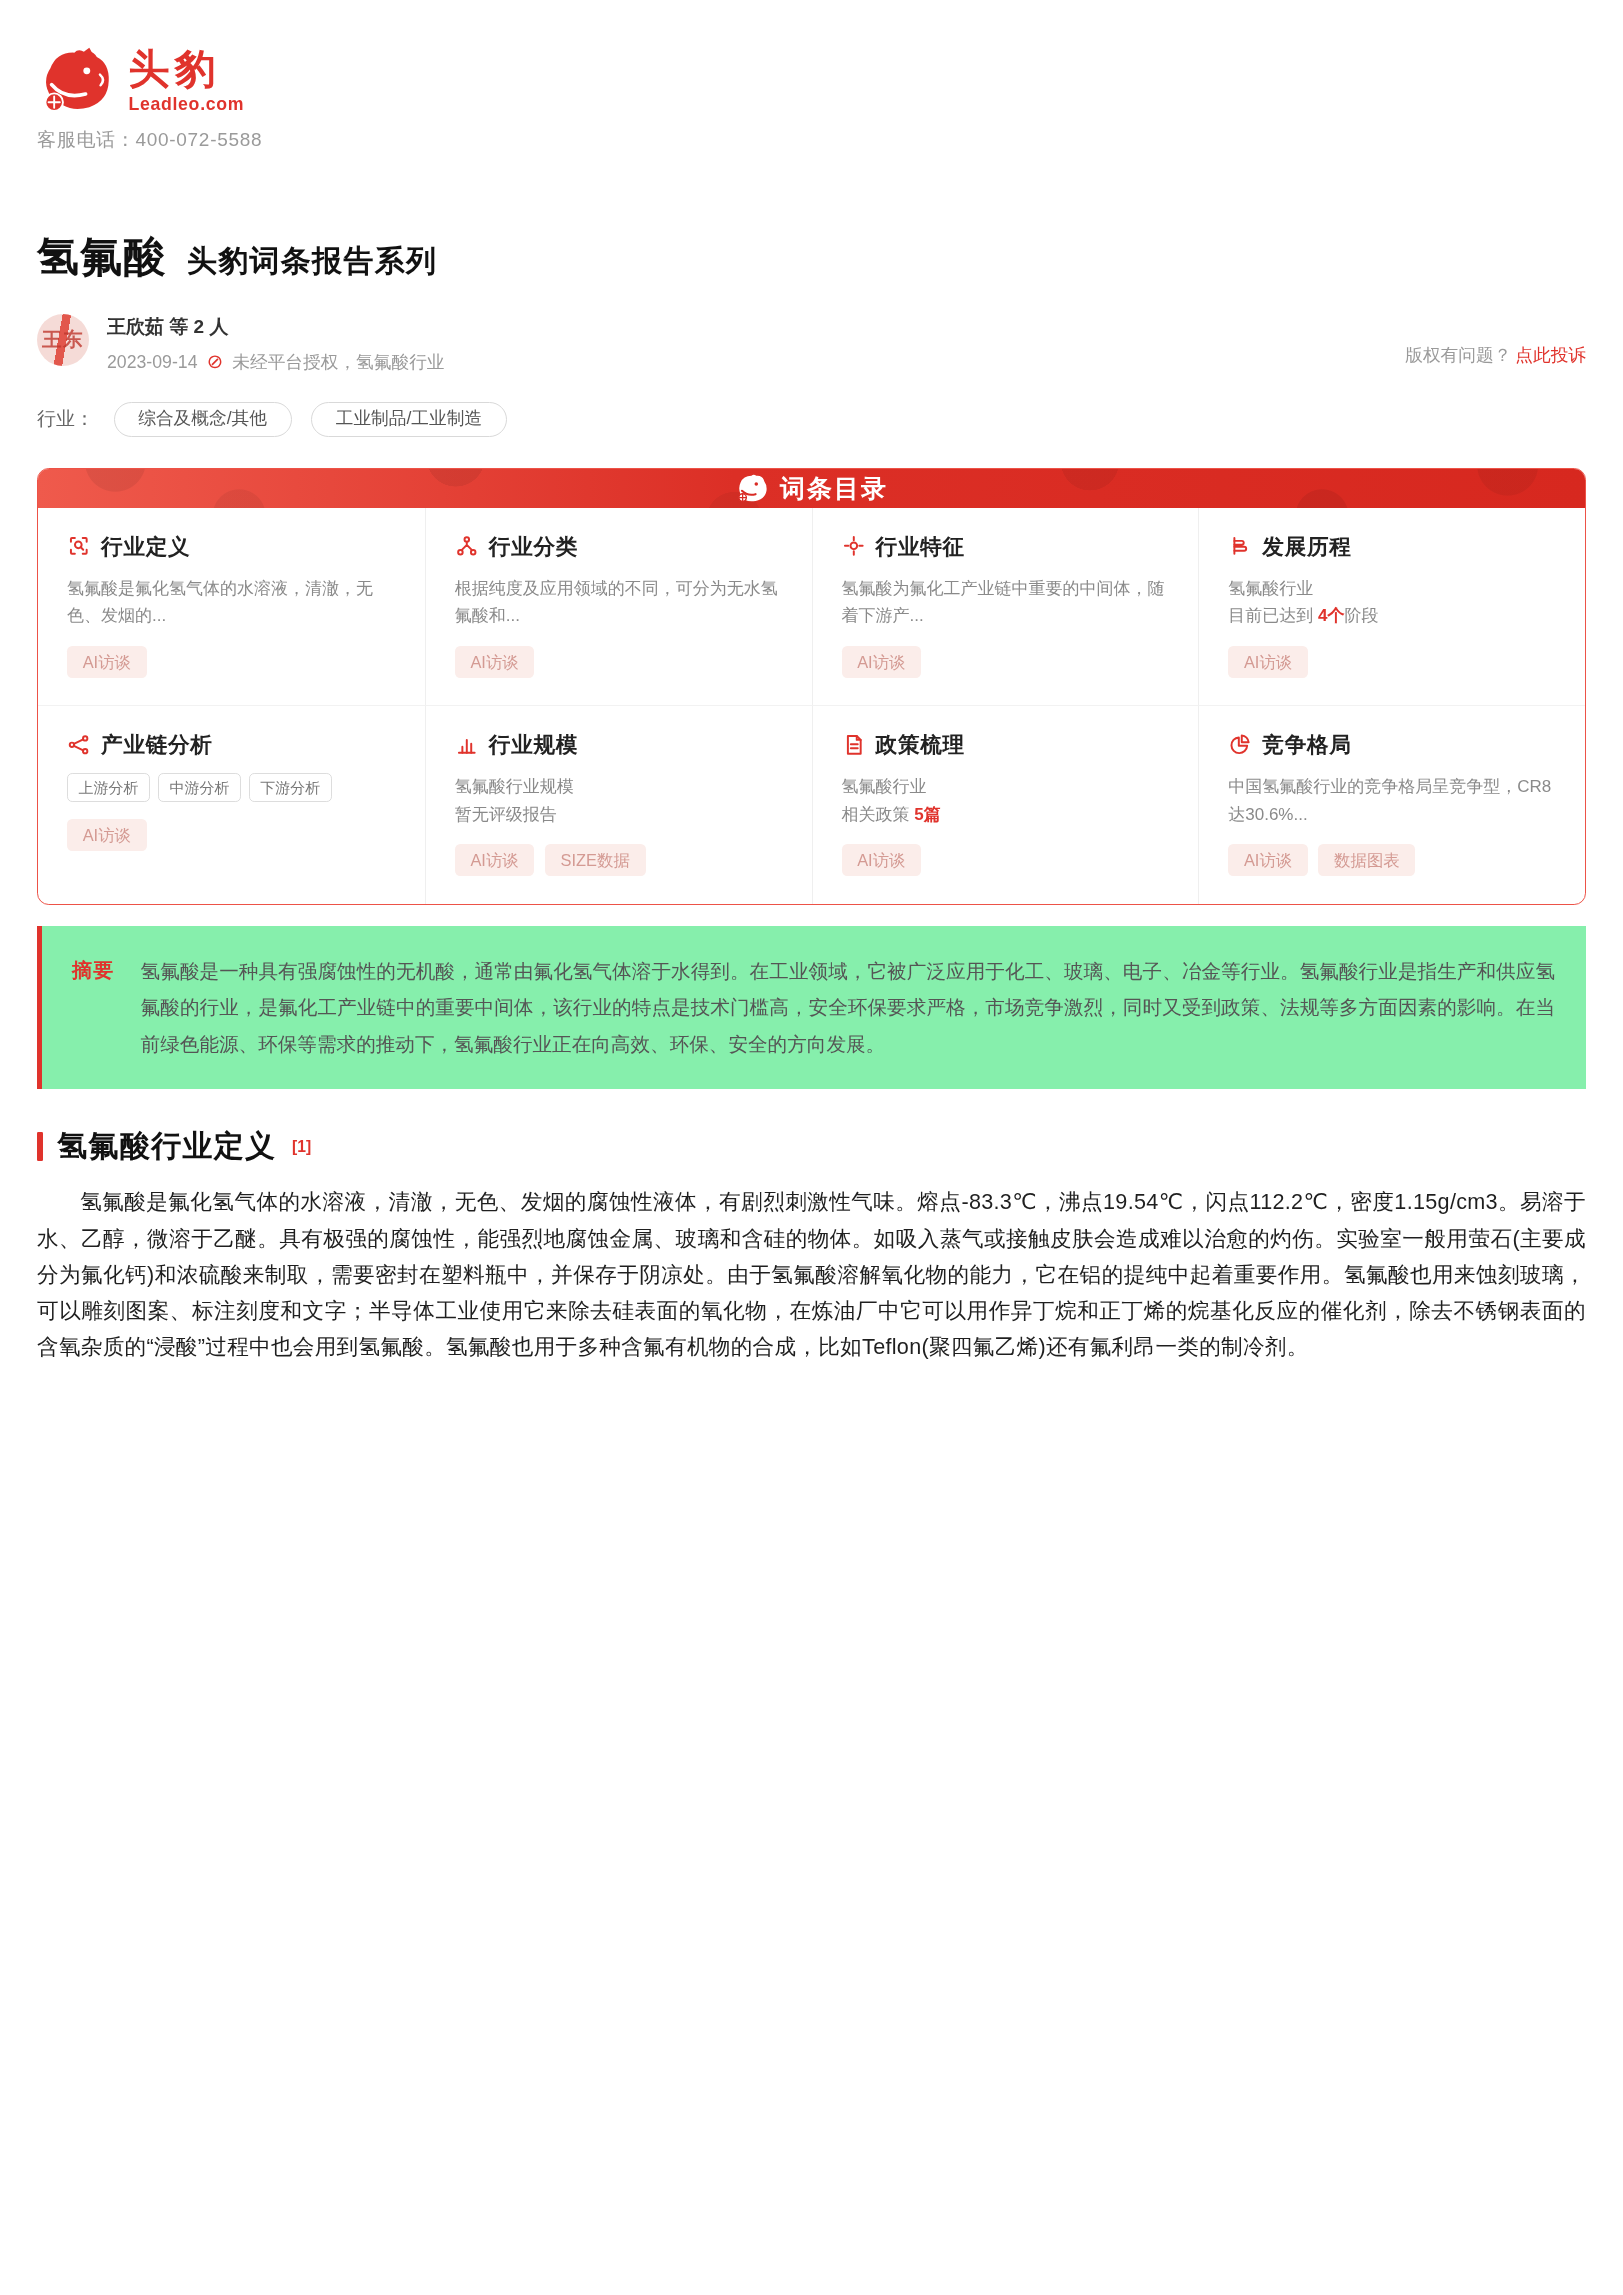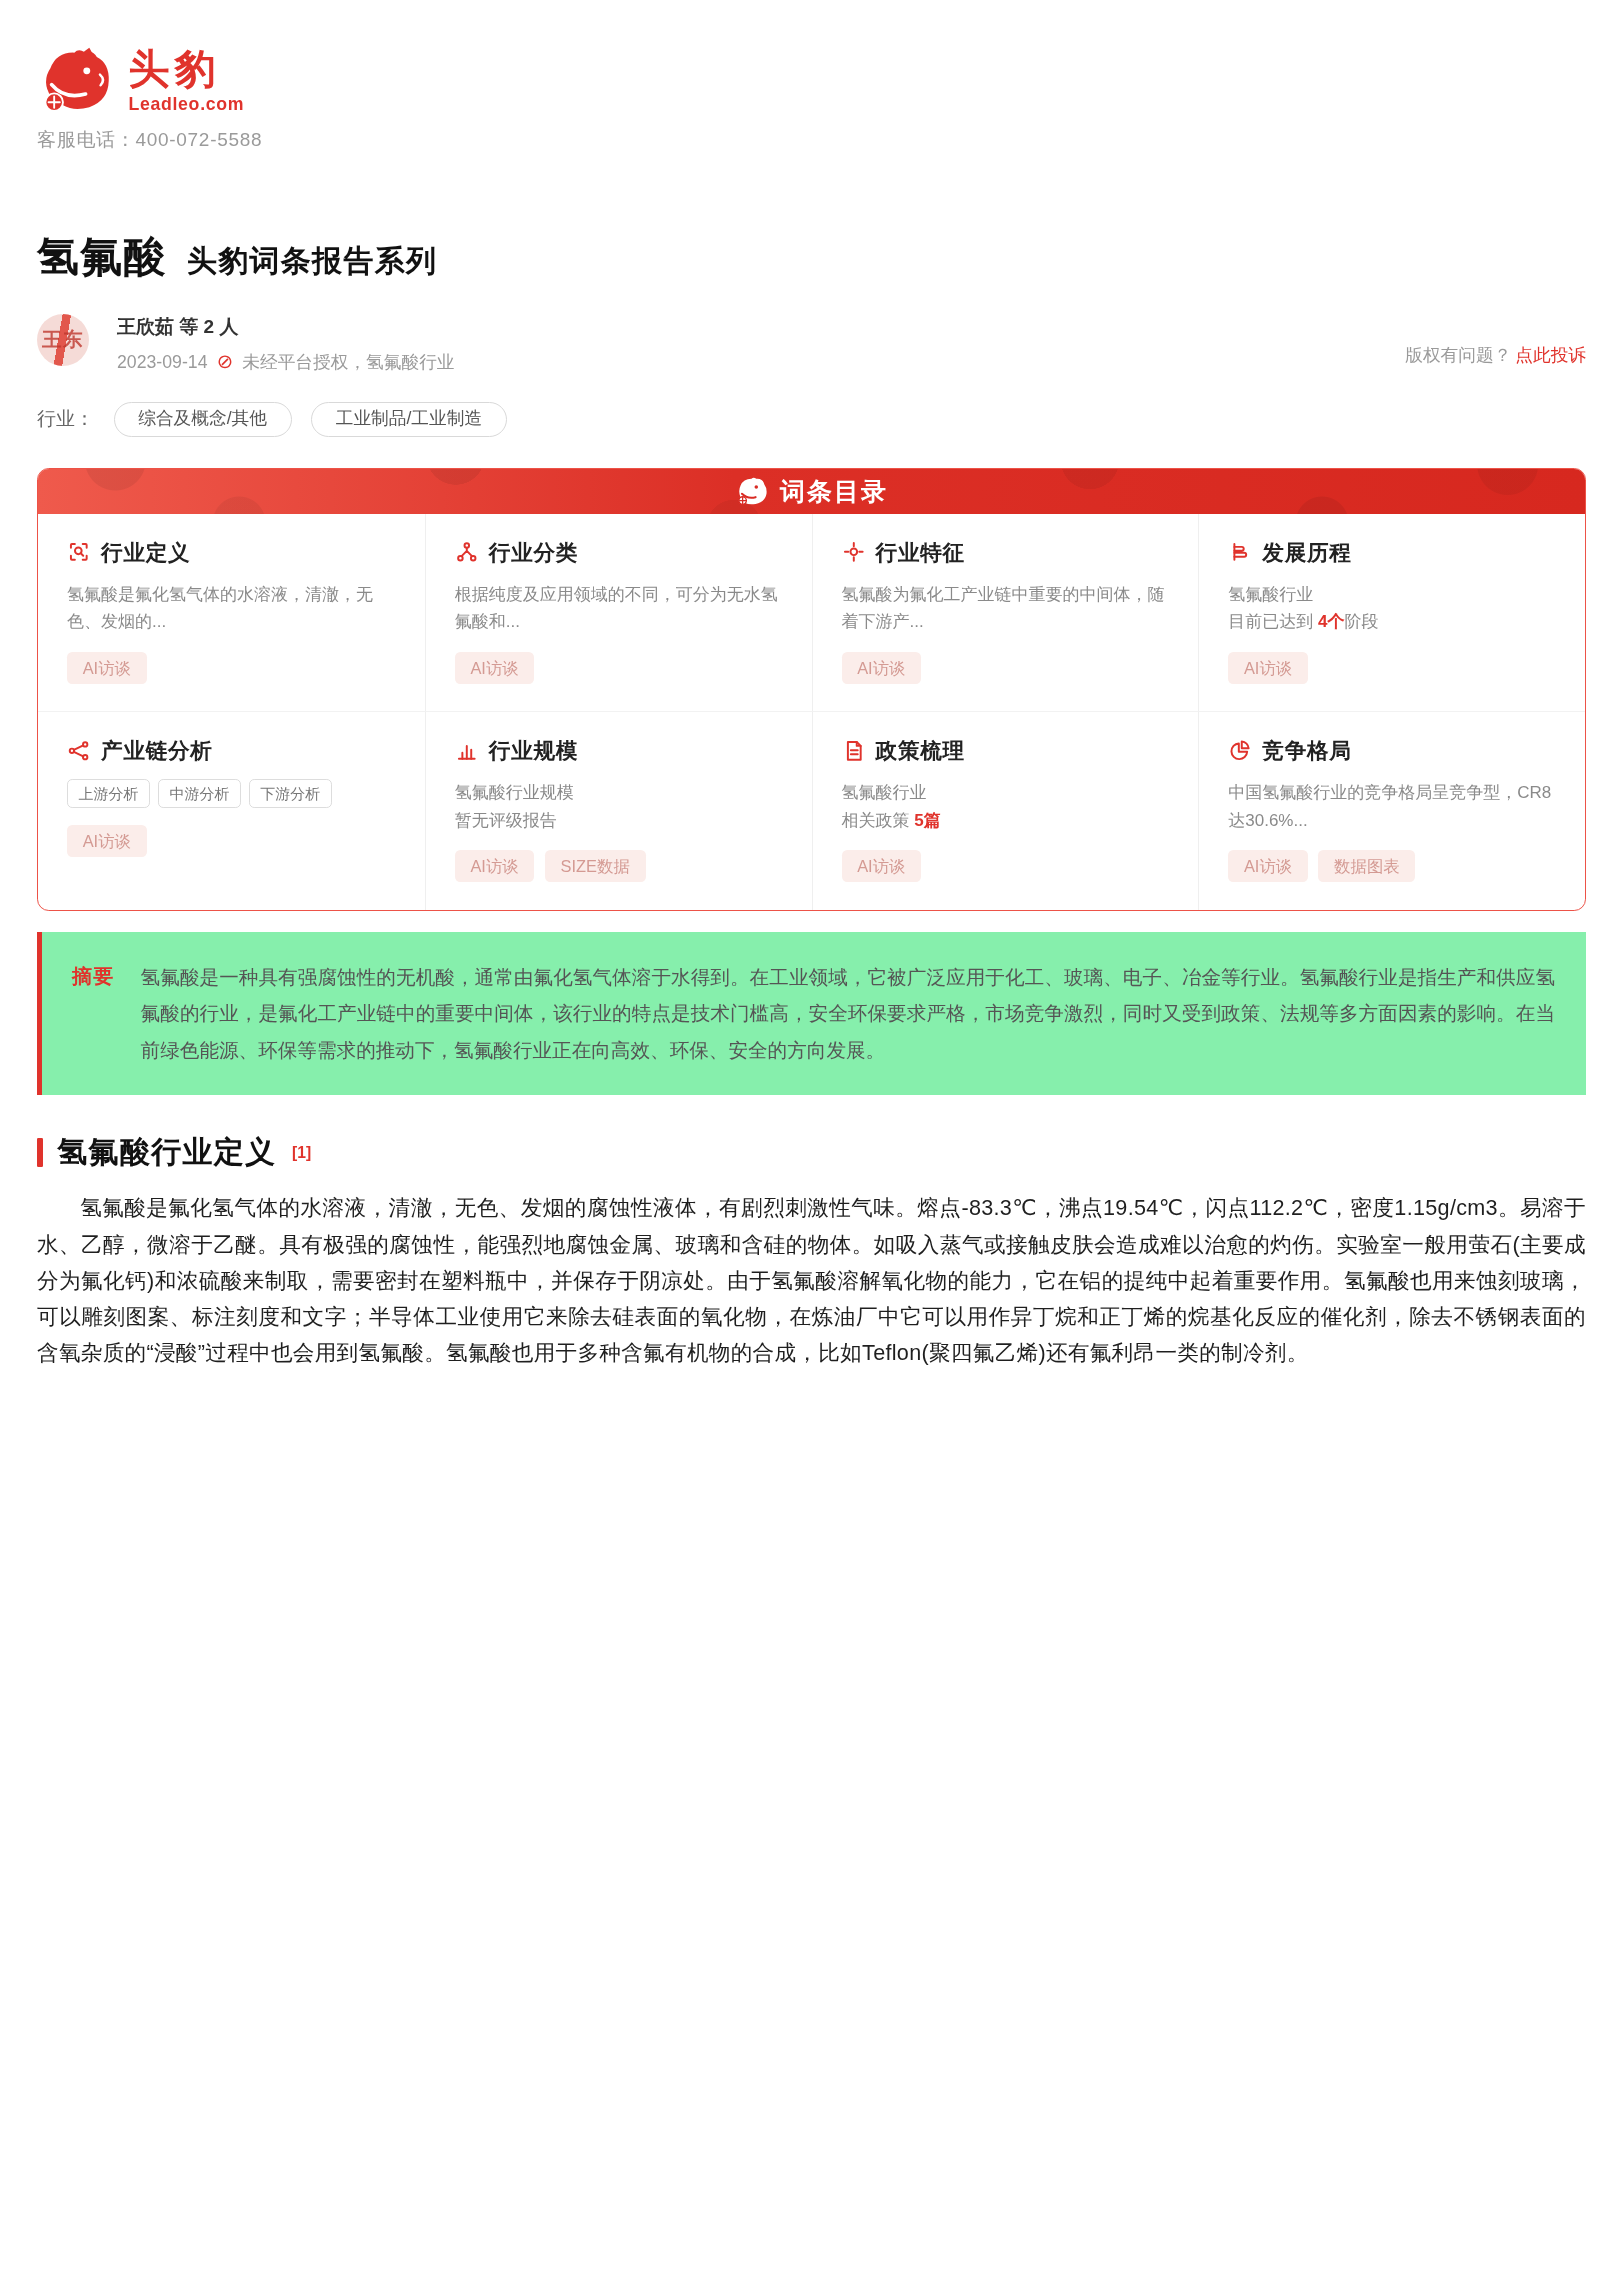--- a/index.html
+++ b/index.html
@@ -25,21 +25,21 @@
   .doc-title .series { font-size:30px; font-weight:700; color:#111; letter-spacing:1.3px; }
 
   
   .meta-row { margin-top:29px; display:flex; align-items:flex-start; }
   .avatar {
     width:52px; height:52px; border-radius:50%; overflow:hidden; flex:0 0 auto;
     background:linear-gradient(100deg,#f5dbd7 0 42%, #e2574c 42% 56%, #f5dbd7 56%);
     display:flex; align-items:center; justify-content:center;
     font-size:19.6px; font-weight:700; color:rgba(190,55,45,.8); letter-spacing:1.3px;
   }
-  .author-block { margin-left:28px; }
+  .author-block { margin-left:18px; }
   .author-name { font-size:19px; font-weight:700; color:#333; }
   .date-line { margin-top:10.5px; display:flex; align-items:center; gap:9.2px; font-size:17.7px; color:#9a9a9a; }
   .no-icon { color:#E0332C; font-size:19.6px; line-height:1; }
   .copyright { margin-left:auto; margin-top:29px; font-size:17.7px; color:#9a9a9a; }
   .copyright .report-link { color:#E0332C; cursor:pointer; text-decoration:none; margin-left:3.9px; }
 
   
   .industry-row { margin-top:27.5px; display:flex; align-items:center; gap:19.6px; }
   .industry-label { font-size:19px; color:#666; }
   .pill {
@@ -47,21 +47,21 @@
     border:0.7px solid #d9d9d9; border-radius:654px;
     padding:7.9px 23.6px; line-height:1; background:#fff; cursor:pointer;
   }
 
   
   .dir-card {
     margin-top:31px; border:1.3px solid #ED5247; border-radius:11.8px; overflow:hidden;
     background:#fff;
   }
   .dir-header {
-    height:45px; display:flex; align-items:center; justify-content:center; gap:11.8px;
+    height:39px; display:flex; align-items:center; justify-content:center; gap:11.8px;
     background:
       radial-gradient(circle at 5% -20%, rgba(0,0,0,.07) 0 30px, transparent 31px),
       radial-gradient(circle at 13% 120%, rgba(0,0,0,.06) 0 26px, transparent 27px),
       radial-gradient(circle at 27% -30%, rgba(0,0,0,.07) 0 29px, transparent 29.4px),
       radial-gradient(circle at 45% 130%, rgba(0,0,0,.05) 0 27.5px, transparent 28px),
       radial-gradient(circle at 68% -20%, rgba(0,0,0,.06) 0 29px, transparent 29.4px),
       radial-gradient(circle at 83% 120%, rgba(0,0,0,.07) 0 26px, transparent 27px),
       radial-gradient(circle at 95% -10%, rgba(0,0,0,.06) 0 30px, transparent 31px),
       linear-gradient(90deg,#EF5A4C,#DC2F26 45%,#D7281F);
   }

